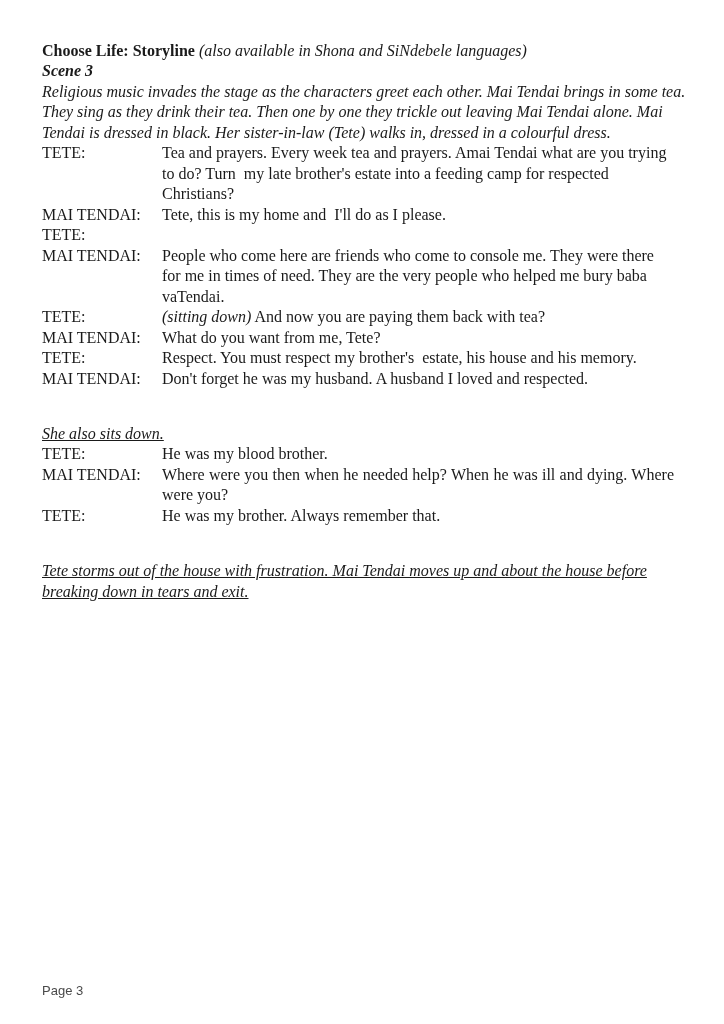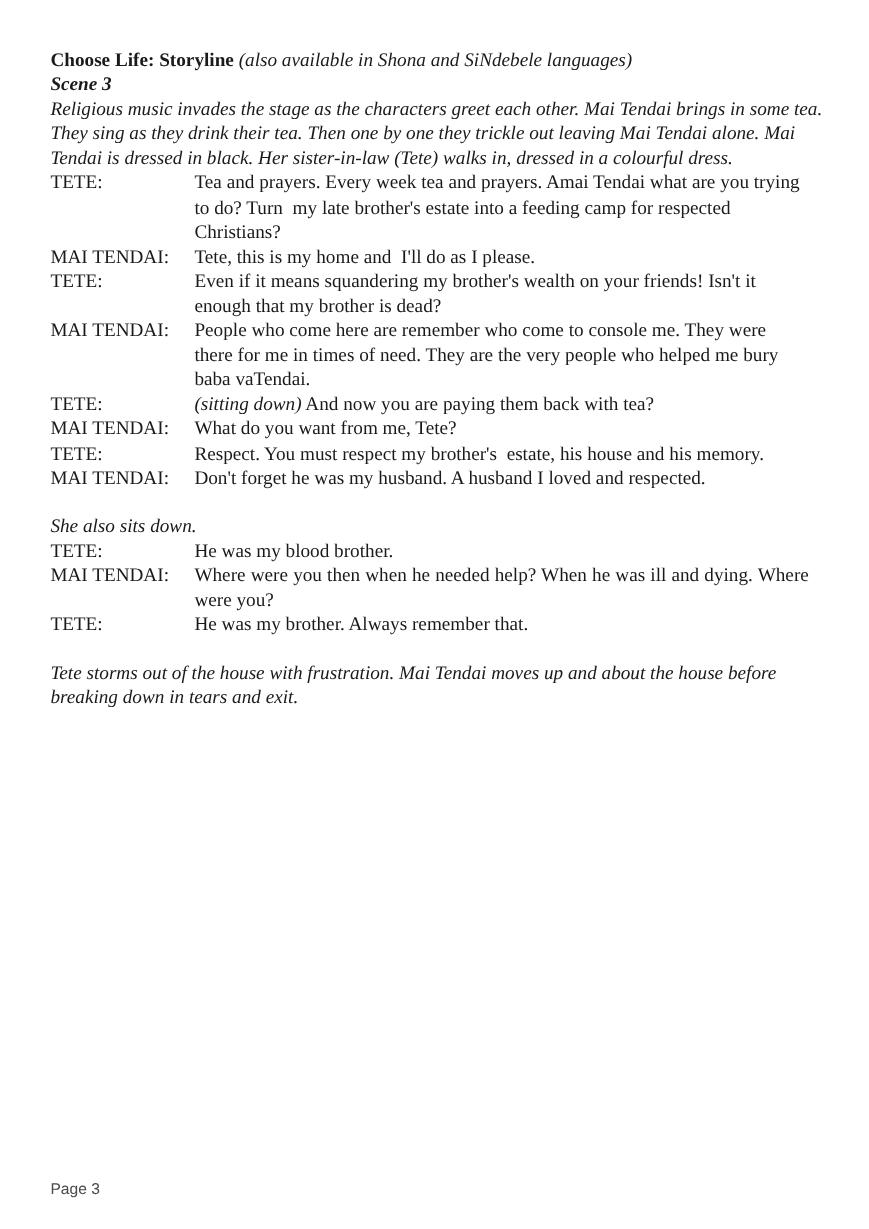--- a/index.html
+++ b/index.html
@@ -23,21 +23,21 @@
     font-weight: 700;
     font-style: italic;
     line-height: 1.28;
   }
   .direction {
     font-size: 16px;
     font-style: italic;
     line-height: 1.28;
     max-width: 648px;
   }
-  #script-body .direction { margin-top: 20px; }
+  #script-body .direction { margin-top: 35px; text-decoration: underline; }
 
   .row {
     display: grid;
     grid-template-columns: 120px 1fr;
     font-size: 16px;
     line-height: 1.28;
   }
   .speaker { white-space: nowrap; }
   .speech { white-space: pre-wrap; max-width: 512px; }
   .speech.justify { text-align: justify; }
@@ -65,25 +65,24 @@
       <div class="row">
         <span class="speaker">TETE:</span>
         <span class="speech">Tea and prayers. Every week tea and prayers. Amai Tendai what are you trying to do? Turn  my late brother's estate into a feeding camp for respected Christians?</span>
       </div>
       <div class="row">
         <span class="speaker">MAI TENDAI:</span>
         <span class="speech">Tete, this is my home and  I'll do as I please.</span>
       </div>
       <div class="row">
         <span class="speaker">TETE:</span>
-        <span class="speech">Even if it means squandering my brother's wealth on your friends! Isn't it enough that my brother is dead?</span>
       </div>
       <div class="row">
         <span class="speaker">MAI TENDAI:</span>
-        <span class="speech">People who come here are remember who come to console me. They were there for me in times of need. They are the very people who helped me bury baba vaTendai.</span>
+        <span class="speech">People who come here are friends who come to console me. They were there for me in times of need. They are the very people who helped me bury baba vaTendai.</span>
       </div>
       <div class="row">
         <span class="speaker">TETE:</span>
         <span class="speech"><i>(sitting down)</i> And now you are paying them back with tea?</span>
       </div>
       <div class="row">
         <span class="speaker">MAI TENDAI:</span>
         <span class="speech">What do you want from me, Tete?</span>
       </div>
       <div class="row">

